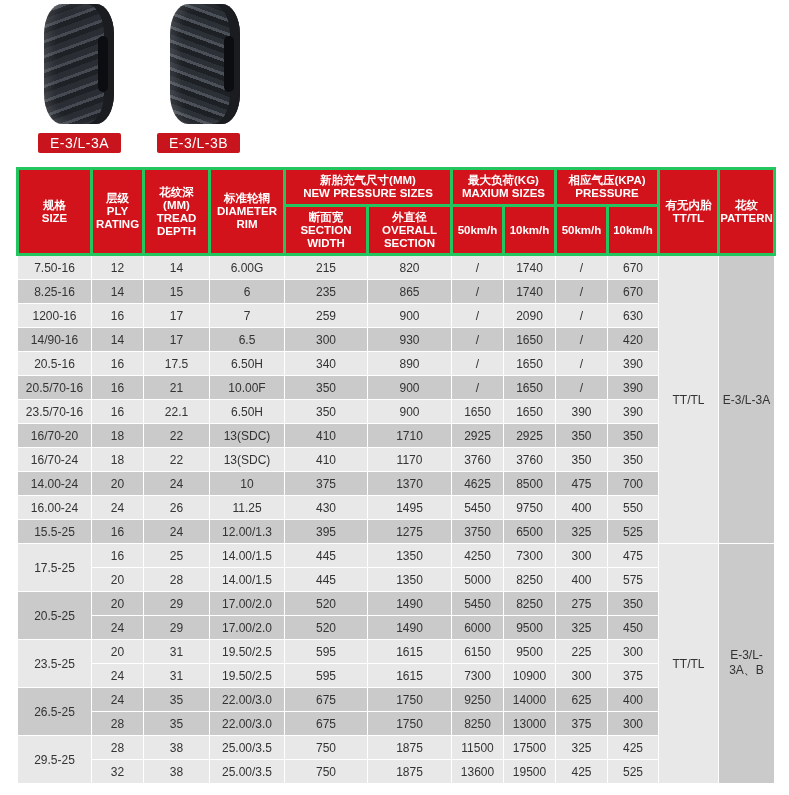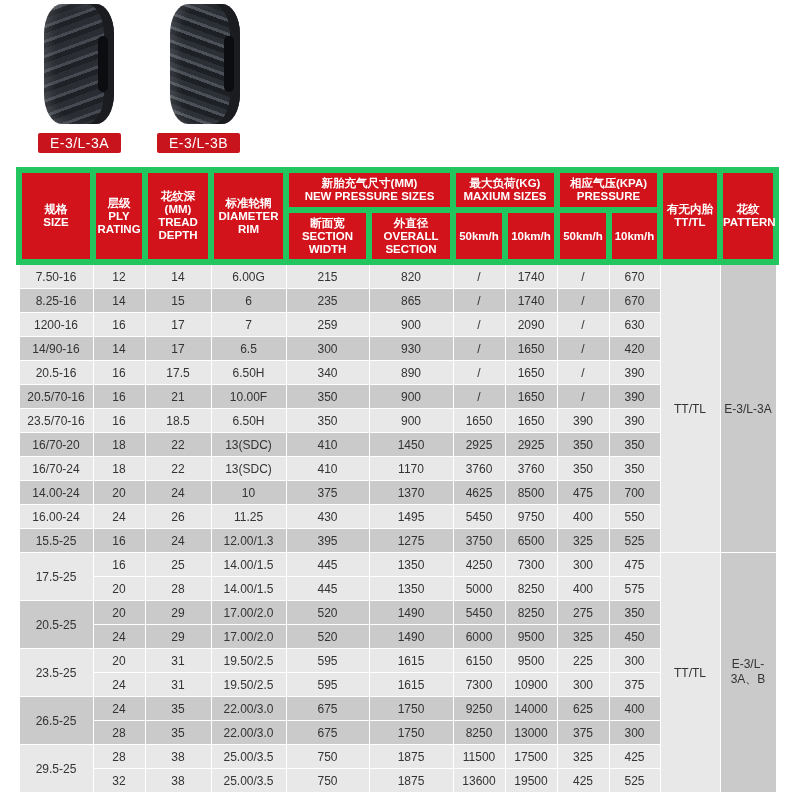--- a/index.html
+++ b/index.html
@@ -9,21 +9,21 @@
           background:repeating-linear-gradient(160deg,#2a2d33 0 6px,#454a52 6px 9px,#1e2126 9px 14px);
           box-shadow: inset -10px 0 0 #1a1c20, inset 6px 0 10px rgba(255,255,255,0.12); }
   .tire::after { content:""; position:absolute; right:6px; top:32px; width:10px; height:56px; border-radius:6px; background:#0c0d10; }
   .tire-a { left:44px; }
   .tire-b { left:170px; background:repeating-linear-gradient(200deg,#2b2f36 0 5px,#4b5058 5px 8px,#1d2025 8px 13px); }
   .tag { position:absolute; top:133px; height:20px; line-height:20px; width:83px; text-align:center; color:#fff; background:#c8141d; border-radius:2px; font-family:"Liberation Sans",sans-serif; font-size:14px; letter-spacing:0.5px; }
   .tag-a { left:38px; }
   .tag-b { left:157px; }
 
   table.spec { position:absolute; left:16px; top:167px; border-collapse:collapse; table-layout:fixed; width:757px; font-family:"Liberation Sans",sans-serif; }
-  table.spec th { background:#d3131c; color:#fff; font-weight:bold; font-size:11.5px; line-height:13px; border:6px solid #22c55e; padding:0; vertical-align:middle;margin-top:45px; }
+  table.spec th { background:#d3131c; color:#fff; font-weight:bold; font-size:11.5px; line-height:13px; border:3px solid #22c55e; padding:0; vertical-align:middle;margin-top:45px; }
   table.spec th.top { height:34px; }
   table.spec th.sub { height:46px; }
   table.spec td { font-size:12px; color:#333; text-align:center; vertical-align:middle; height:23px; border:1px solid #ffffff; padding:0; }
   tr.light td { background:#e8e8e8; }
   tr.dark td { background:#cacaca; }
   td.merge-light { background:#e8e8e8 !important; }
   td.merge-dark { background:#cacaca !important; }
 </style>
 </head>
 <body>
@@ -142,36 +142,36 @@
         <td>350</td>
         <td>900</td>
         <td>/</td>
         <td>1650</td>
         <td>/</td>
         <td>390</td>
       </tr>
       <tr class="light">
         <td>23.5/70-16</td>
         <td>16</td>
-        <td>18.5</td>
+        <td>22.1</td>
         <td>6.50H</td>
         <td>350</td>
         <td>900</td>
         <td>1650</td>
         <td>1650</td>
         <td>390</td>
         <td>390</td>
       </tr>
       <tr class="dark">
         <td>16/70-20</td>
         <td>18</td>
         <td>22</td>
         <td>13(SDC)</td>
         <td>410</td>
-        <td>1450</td>
+        <td>1710</td>
         <td>2925</td>
         <td>2925</td>
         <td>350</td>
         <td>350</td>
       </tr>
       <tr class="light">
         <td>16/70-24</td>
         <td>18</td>
         <td>22</td>
         <td>13(SDC)</td>

